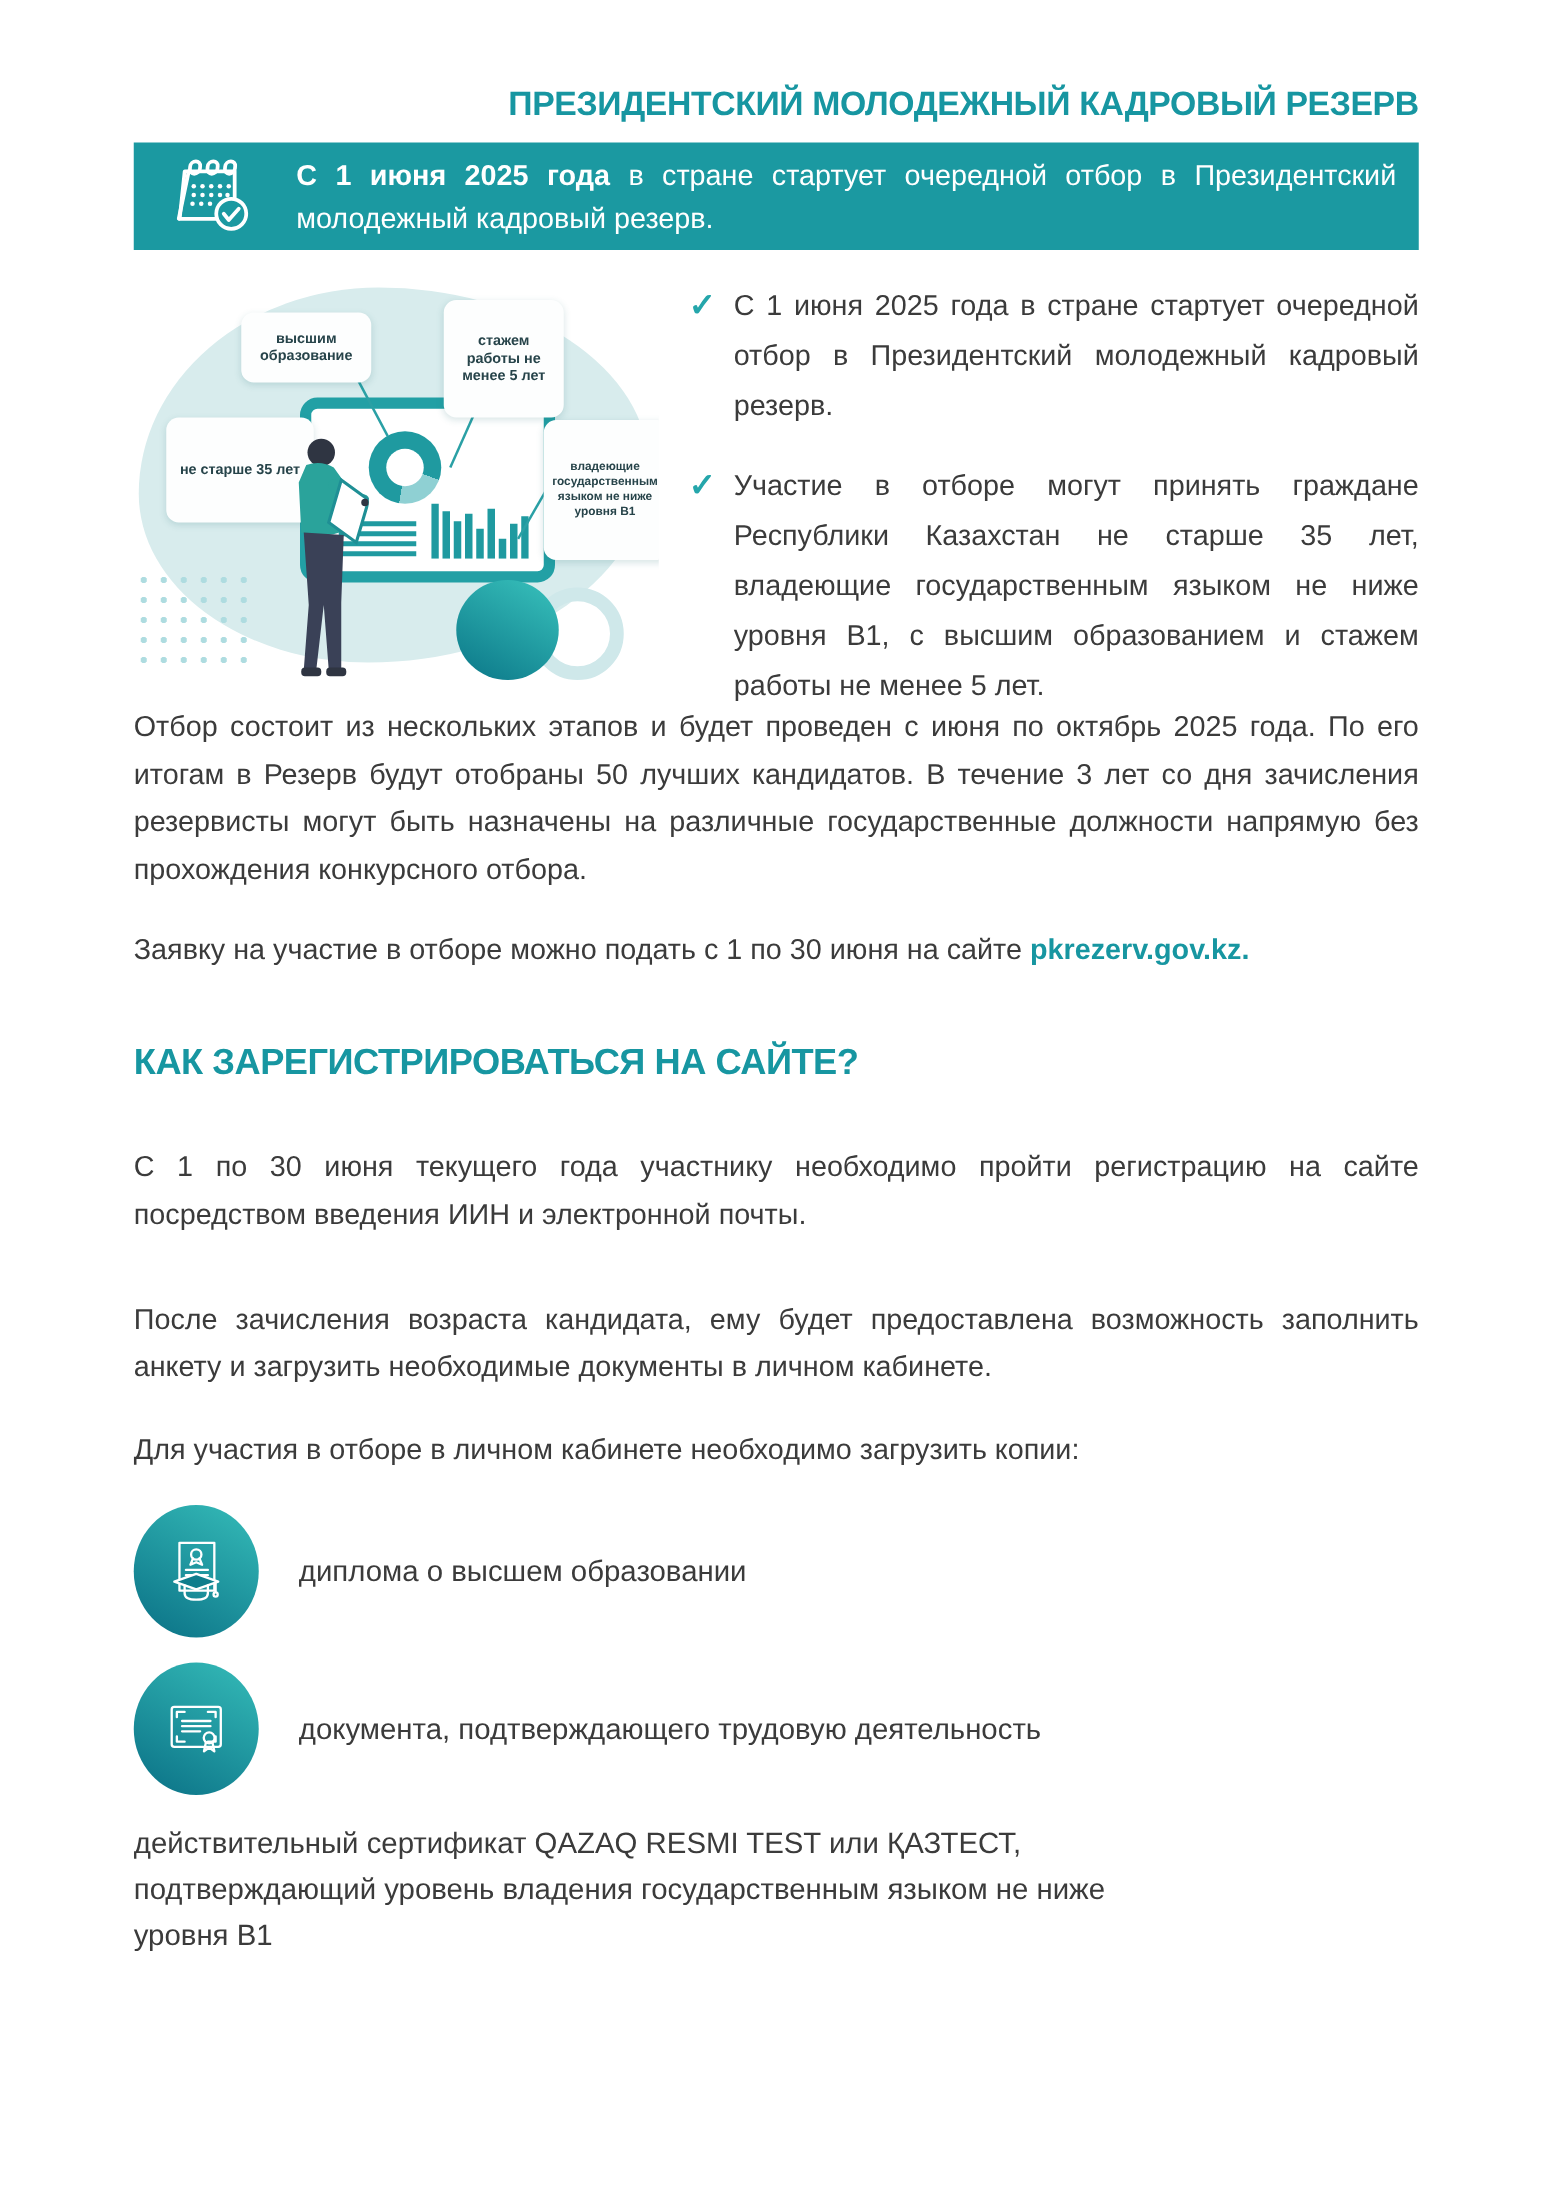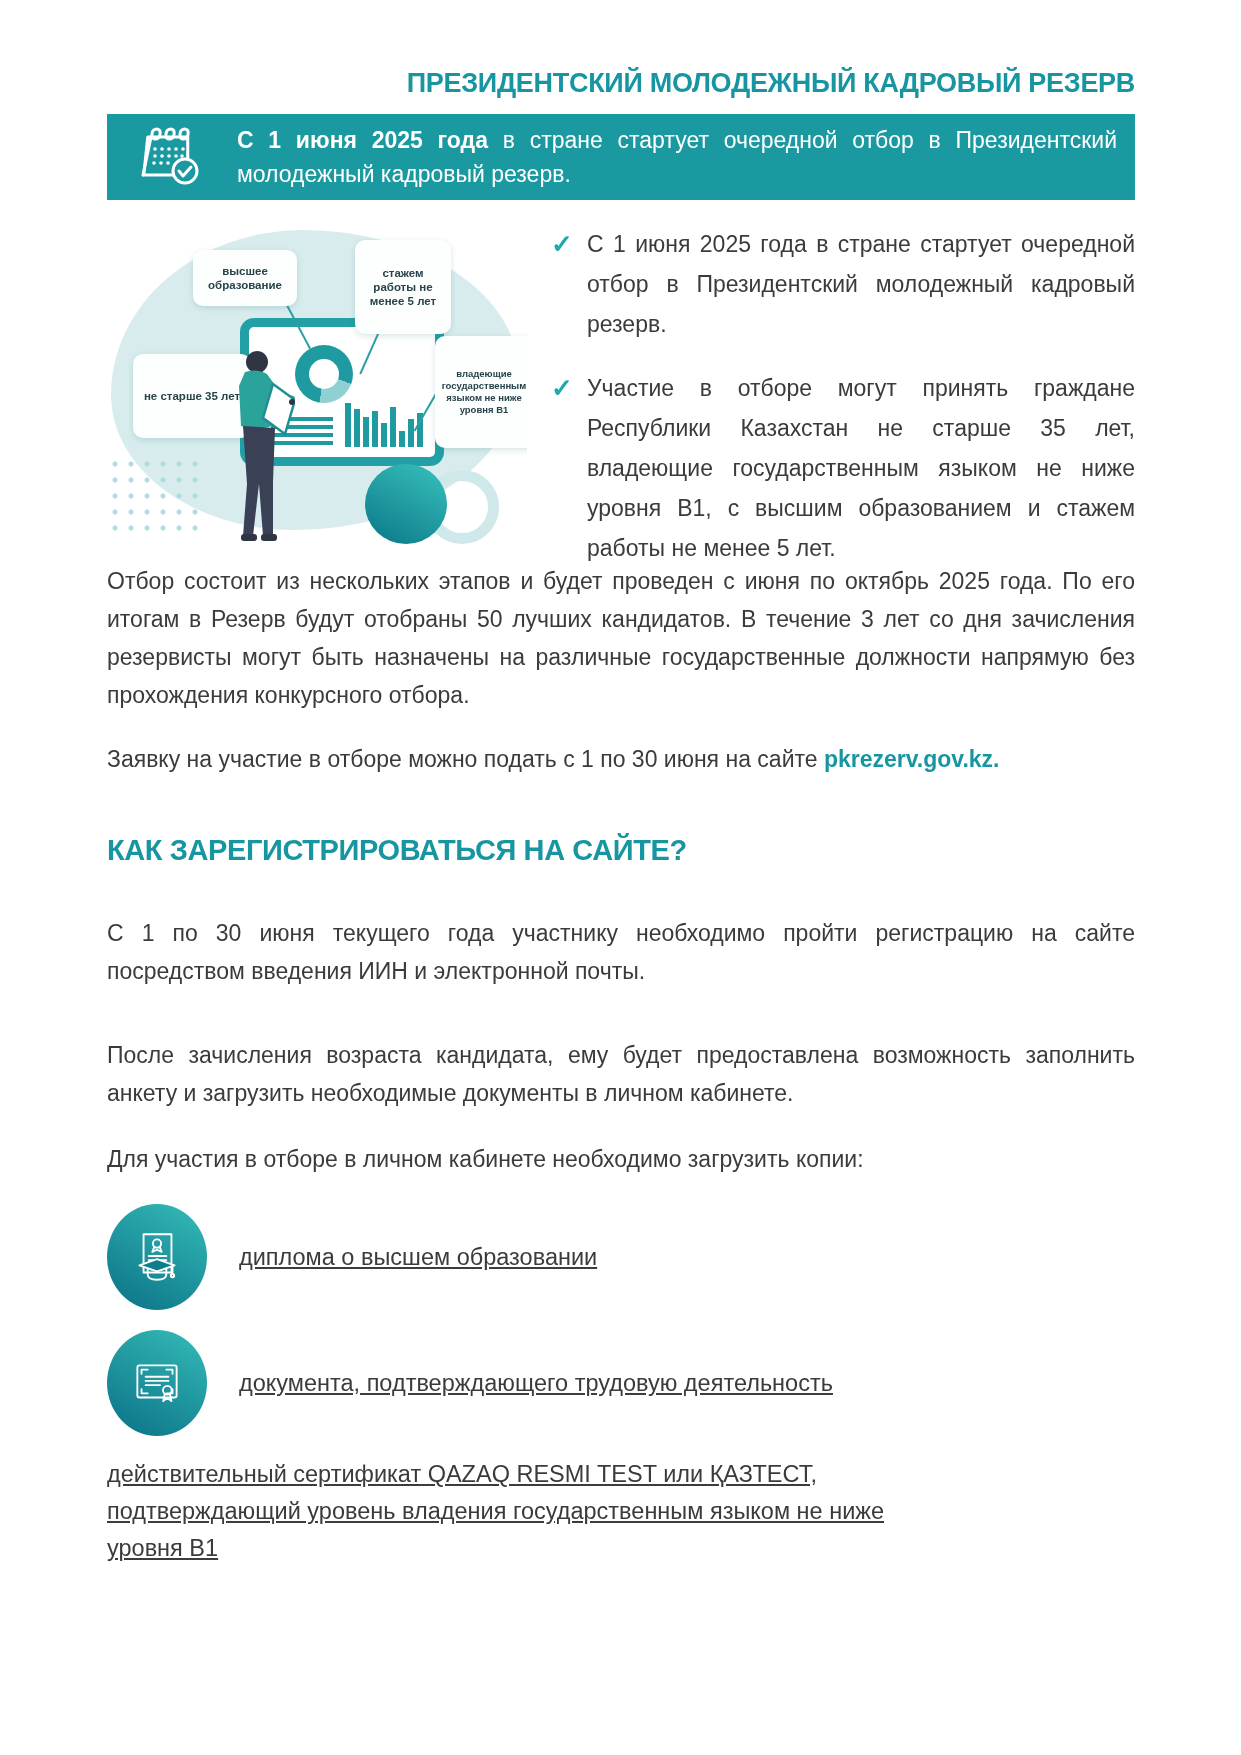--- a/index.html
+++ b/index.html
@@ -53,21 +53,21 @@
 
   .lbl{
     position:absolute; background:#fdfefe; border-radius:10px;
     box-shadow:0 2px 6px rgba(40,110,115,.18);
     color:#27444a; font-size:11.5px; font-weight:700; line-height:14px;
     display:flex; align-items:center; justify-content:center; text-align:center;
     padding:6px 8px; z-index:4;
   }
   .lbl-tl{ left:86px;  top:32px;  width:104px; height:56px; }
   .lbl-tr{ left:248px; top:22px;  width:96px;  height:94px; }
-  .lbl-l { left:26px;  top:136px; width:118px; height:84px; }
+  .lbl-l { left:26px;  top:116px; width:118px; height:84px; }
   .lbl-r { left:312px; top:118px; width:98px;  height:112px; font-size:9.5px; line-height:12px; border-radius:10px 0 0 10px;margin-left:16px; }
   .connector{ position:absolute; width:1.5px; background:#2aa0a5; z-index:3; }
   .c1{ left:190px; top:82px;  height:52px; transform:rotate(-28deg); }
   .c2{ left:262px; top:110px; height:48px; transform:rotate(24deg); }
   .c3{ left:318px; top:170px; height:46px; transform:rotate(30deg); }
 
   .dots{
     position:absolute; left:0px; top:238px; width:92px; height:80px;
     background-image:radial-gradient(#aedce0 2.3px, transparent 2.8px);
     background-size:16px 16px;
@@ -94,21 +94,21 @@
   .para.app{ margin-top:26px; text-align:left; }
   .link{ color:#1796a1; font-weight:700; text-decoration:none; }
 
   h2.sec{
     margin-top:54px; color:#1796a1; font-size:29px; font-weight:800;
     letter-spacing:-0.4px; line-height:36px;
   }
   .sec-para{ font-size:23px; line-height:38px; text-align:justify; margin-top:46px; color:#3b3b3b;}
 
   
-  .doc-items{ margin-top:26px;text-decoration:underline; }
+  .doc-items{ margin-top:26px; }
   .doc-item{ display:flex; align-items:center; margin-bottom:20px; min-height:106px; }
   .doc-icon{
     flex:0 0 100px; width:100px; height:106px; border-radius:50%;
     background:linear-gradient(210deg,#33b8b6 5%,#0c7488 95%);
     display:flex; align-items:center; justify-content:center; margin-right:32px;
   }
   .doc-text{ font-size:23.5px; line-height:37px; max-width:840px; color:#3b3b3b; }
   .doc-note{ font-style:italic; }
 </style>
 </head>
@@ -186,21 +186,21 @@
         <circle cx="42" cy="16" r="11" fill="#2f3542"></circle>
         <path d="M30 26 q12 -4 22 2 l10 14 -6 22 6 14 q-18 8 -36 2 l-2 -40 z" fill="#2aa39b"></path>
         <path d="M52 42 l16 18 8 -6" fill="none" stroke="#2aa39b" stroke-width="9" stroke-linecap="round"></path>
         <path d="M58 38 l22 16 -10 34 -22 -16 z" fill="#ffffff" stroke="#1f8f95" stroke-width="2.5"></path>
         <circle cx="77" cy="56" r="3" fill="#2f3542"></circle>
         <path d="M28 80 l4 58 -4 52 10 0 6 -52 4 52 10 0 0 -54 2 -54 z" fill="#3a4157"></path>
         <rect x="26" y="188" width="16" height="7" rx="3" fill="#2f3542"></rect>
         <rect x="46" y="188" width="16" height="7" rx="3" fill="#2f3542"></rect>
       </svg>
 
-      <div class="lbl lbl-tl">высшее образование</div>
+      <div class="lbl lbl-tl">высшим образование</div>
       <div class="lbl lbl-tr">стажем работы не менее 5 лет</div>
       <div class="lbl lbl-l">не старше 35 лет</div>
       <div class="lbl lbl-r">владеющие государственным языком не ниже уровня В1</div>
 
       <div class="dots"></div>
       <div class="ring"></div>
       <div class="big-circle"></div>
     </div>
 
     <div class="bullets">

